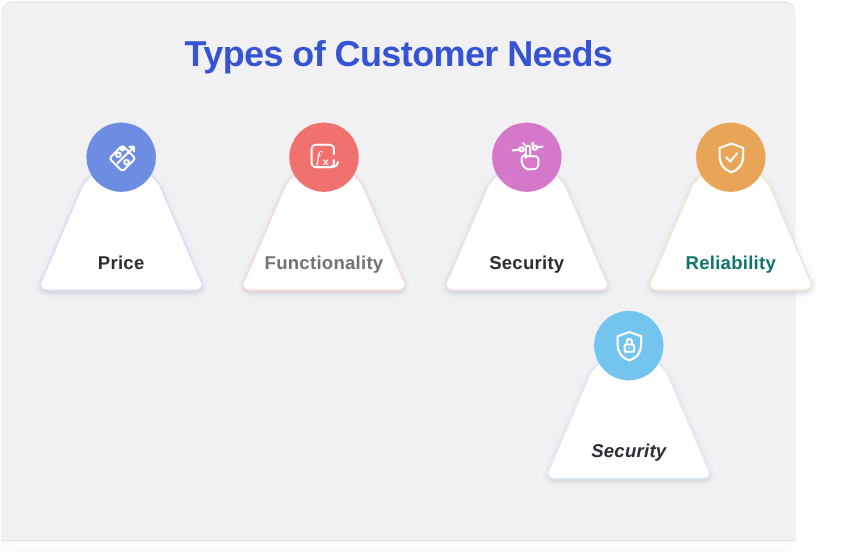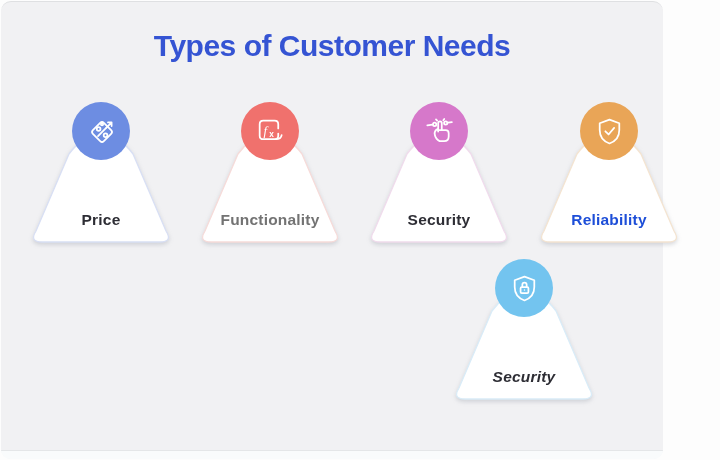--- a/index.html
+++ b/index.html
@@ -113,21 +113,21 @@
       <path d="M112 34 L145 111 Q152 122 139 122 L21 122 Q8 122 15 111 L48 34 Q80 -8 112 34 Z" style="stroke: rgb(244, 228, 209); fill: rgb(255, 255, 255);"></path>
     </svg>
     <div class="circle" style="background: rgb(233, 165, 87);">
       <svg viewBox="0 0 32 32">
         <g class="icon-stroke">
           <path d="M16 4.5 L25.5 8 v6.5 c0 6.6-4 11.1-9.5 13.1 C10.5 25.6 6.5 21.1 6.5 14.5 V8 Z"></path>
           <path d="M12 15.8 l3.1 3.1 5.4-6.4"></path>
         </g>
       </svg>
     </div>
-    <div class="need-label" style="color: #1d4ed8;">Reliability</div>
+    <div class="need-label" style="color: #0f766e;">Reliability</div>
   </div>
 
 
 
   <div class="need-card" style="left:443px;top:257px;font-style:italic;">
     <svg class="tri" viewBox="0 0 160 128">
       <path d="M112 34 L145 111 Q152 122 139 122 L21 122 Q8 122 15 111 L48 34 Q80 -8 112 34 Z" style="stroke: rgb(217, 236, 248); fill: rgb(255, 255, 255);"></path>
     </svg>
     <div class="circle" style="background: rgb(115, 196, 239);">
       <svg viewBox="0 0 32 32">

